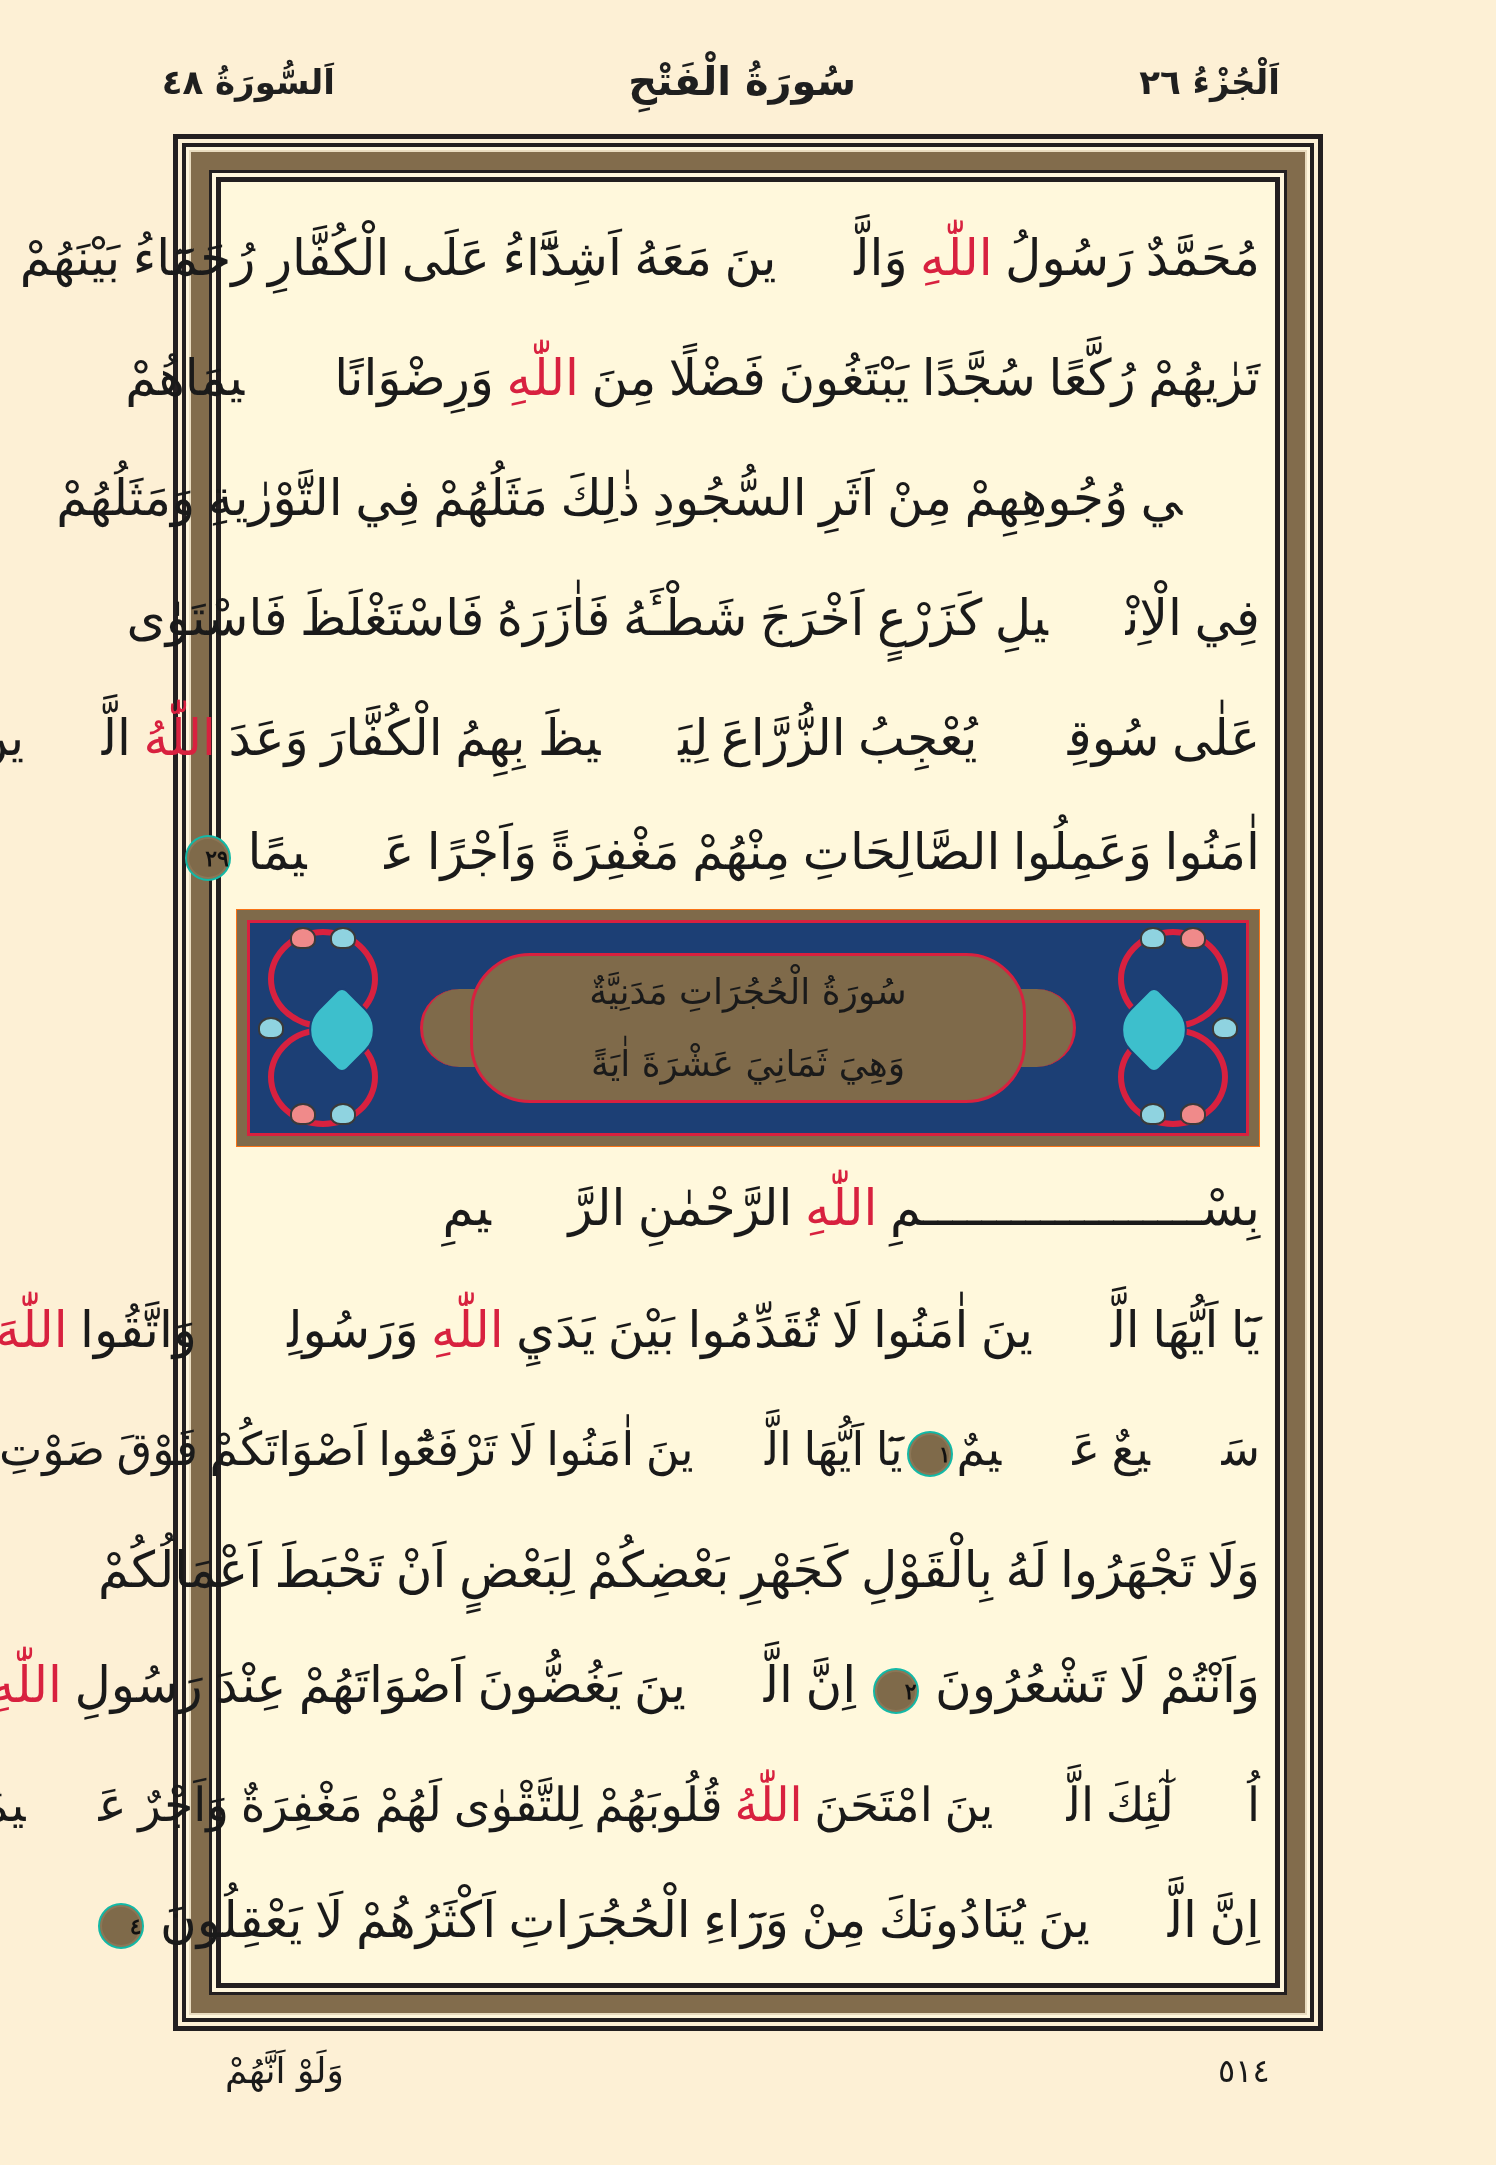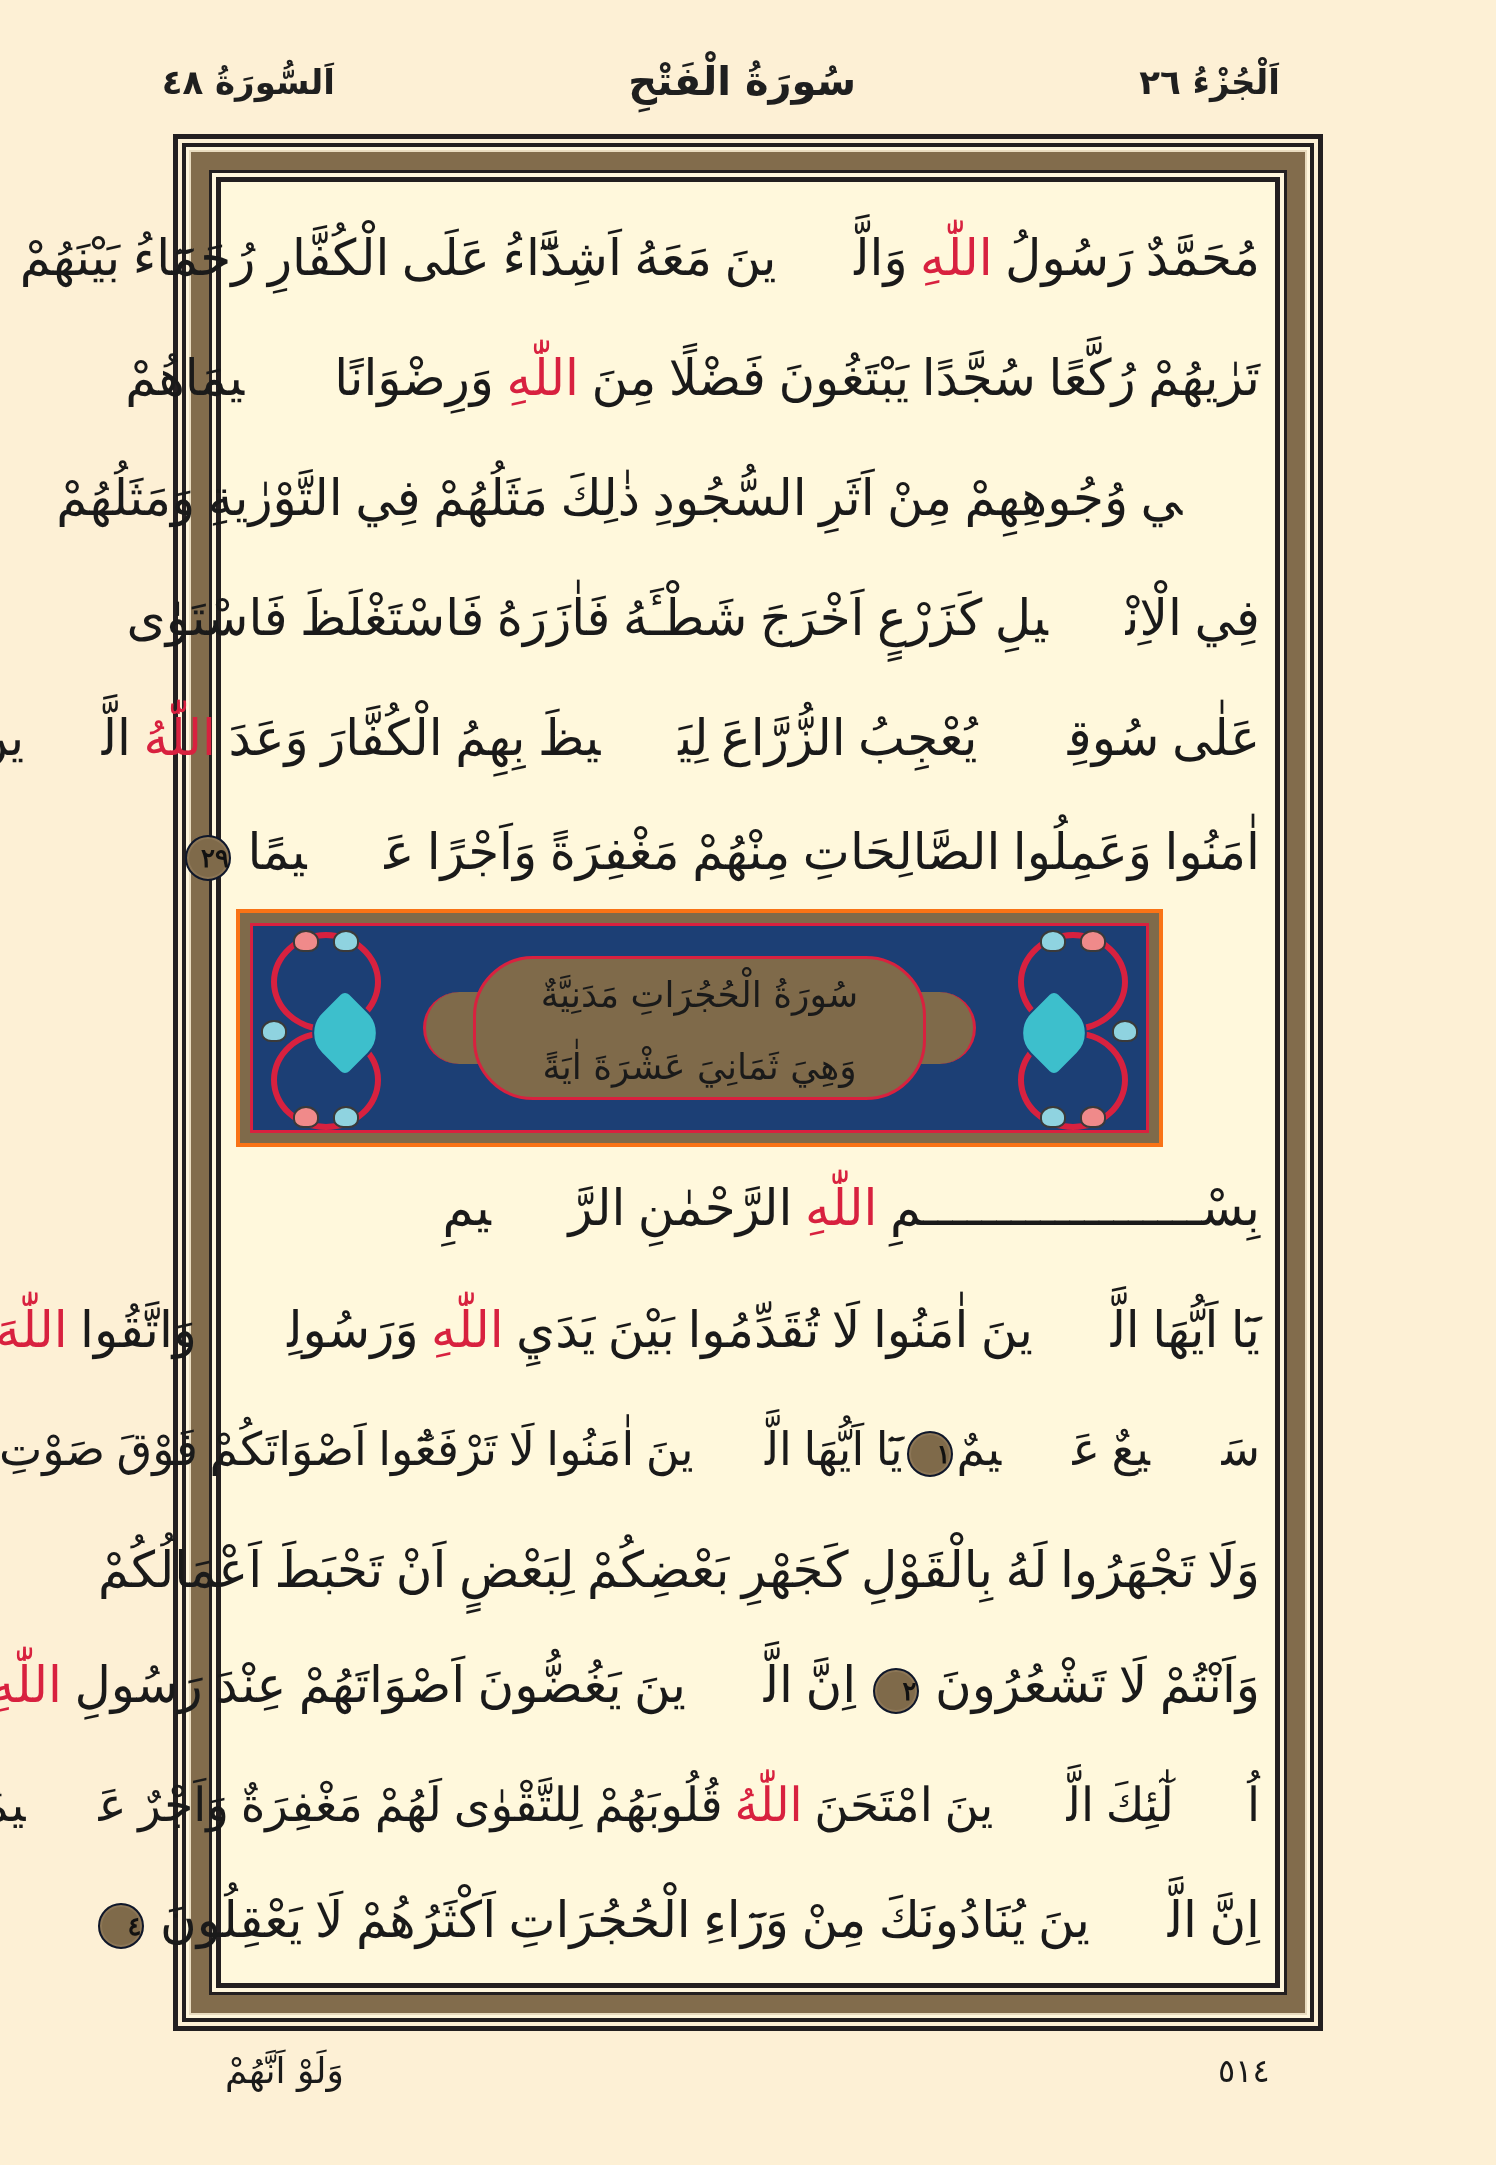--- a/index.html
+++ b/index.html
@@ -17,26 +17,26 @@
     box-sizing:border-box; border:5px solid #231f20; background:#fdf0d5; }
   .frame-l2 { position:absolute; left:4px; top:4px; right:4px; bottom:4px; border:4px solid #231f20; box-sizing:border-box; background:#fff6dc; }
   .frame-brown { position:absolute; left:3px; top:3px; right:3px; bottom:3px; background:#826c4c; border:2px solid #e9dcc0; box-sizing:border-box; }
   .frame-in1 { position:absolute; left:18px; top:18px; right:18px; bottom:18px; background:#fff6dc; border:3px solid #231f20; box-sizing:border-box; }
   .frame-in2 { position:absolute; left:4px; top:4px; right:4px; bottom:4px; border:5px solid #231f20; box-sizing:border-box; background:#fff8dc; }
 
   .line { position:absolute; left:236px; width:1024px; direction:rtl; text-align:justify; text-align-last:justify;
     font-family:Liberation Serif, serif; font-size:50px; line-height:80px; color:#1a1a1a; white-space:nowrap; }
   .red { color:#d8213f; }
   .marker { display:inline-block; width:46px; height:46px; border-radius:50%; background:#7f6a4a;
-    border:2px solid #0f172a; box-shadow:0 0 0 2px #8c7656 inset; color:#111; font-size:26px; line-height:44px;
+    border:2px solid #14b8a6; box-shadow:0 0 0 2px #8c7656 inset; color:#111; font-size:22px; line-height:44px;
     text-align:center; vertical-align:middle; margin:0 4px; box-sizing:border-box; font-weight:bold; }
 
   
-  .headband { position:absolute; left:236px; top:909px; width:927px; height:238px; background:#7f6a4a;
-    border:4px solid #f97316; box-sizing:border-box; }
+  .headband { position:absolute; left:236px; top:909px; width:1024px; height:238px; background:#7f6a4a;
+    border:1px solid #f97316; box-sizing:border-box; }
   .hb-red { position:absolute; left:10px; top:10px; right:10px; bottom:10px; border:3px solid #d8213f; box-sizing:border-box; background:#1c3f75; overflow:hidden; }
   .hb-center { position:absolute; left:220px; right:220px; top:30px; bottom:30px; background:#7f6a4a;
     border:3px solid #d8213f; border-radius:60px; }
   .hb-center-ext { position:absolute; left:170px; right:170px; top:66px; bottom:66px; background:#7f6a4a; border-left:3px solid #d8213f; border-right:3px solid #d8213f; border-radius:40px; }
   .hb-lobe { position:absolute; width:110px; height:100px; border-radius:50%; border:6px solid #d8213f; box-sizing:border-box; }
   .hb-flower { position:absolute; width:26px; height:22px; border-radius:50% 50% 40% 40%; background:#8fd3e0; border:2px solid #3a3a3a; box-sizing:border-box; }
   .hb-flower.pink { background:#f08a8a; }
   .hb-cyan { position:absolute; width:60px; height:60px; background:#3dbfcc; border:2px solid #1c3f75; transform:rotate(45deg); border-radius:8px 30px 8px 30px; }
   .hb-title { position:absolute; left:0; right:0; top:48px; text-align:center; direction:rtl; font-size:36px; color:#1a1a1a; }
   .hb-sub { position:absolute; left:0; right:0; top:120px; text-align:center; direction:rtl; font-size:36px; color:#1a1a1a; }

